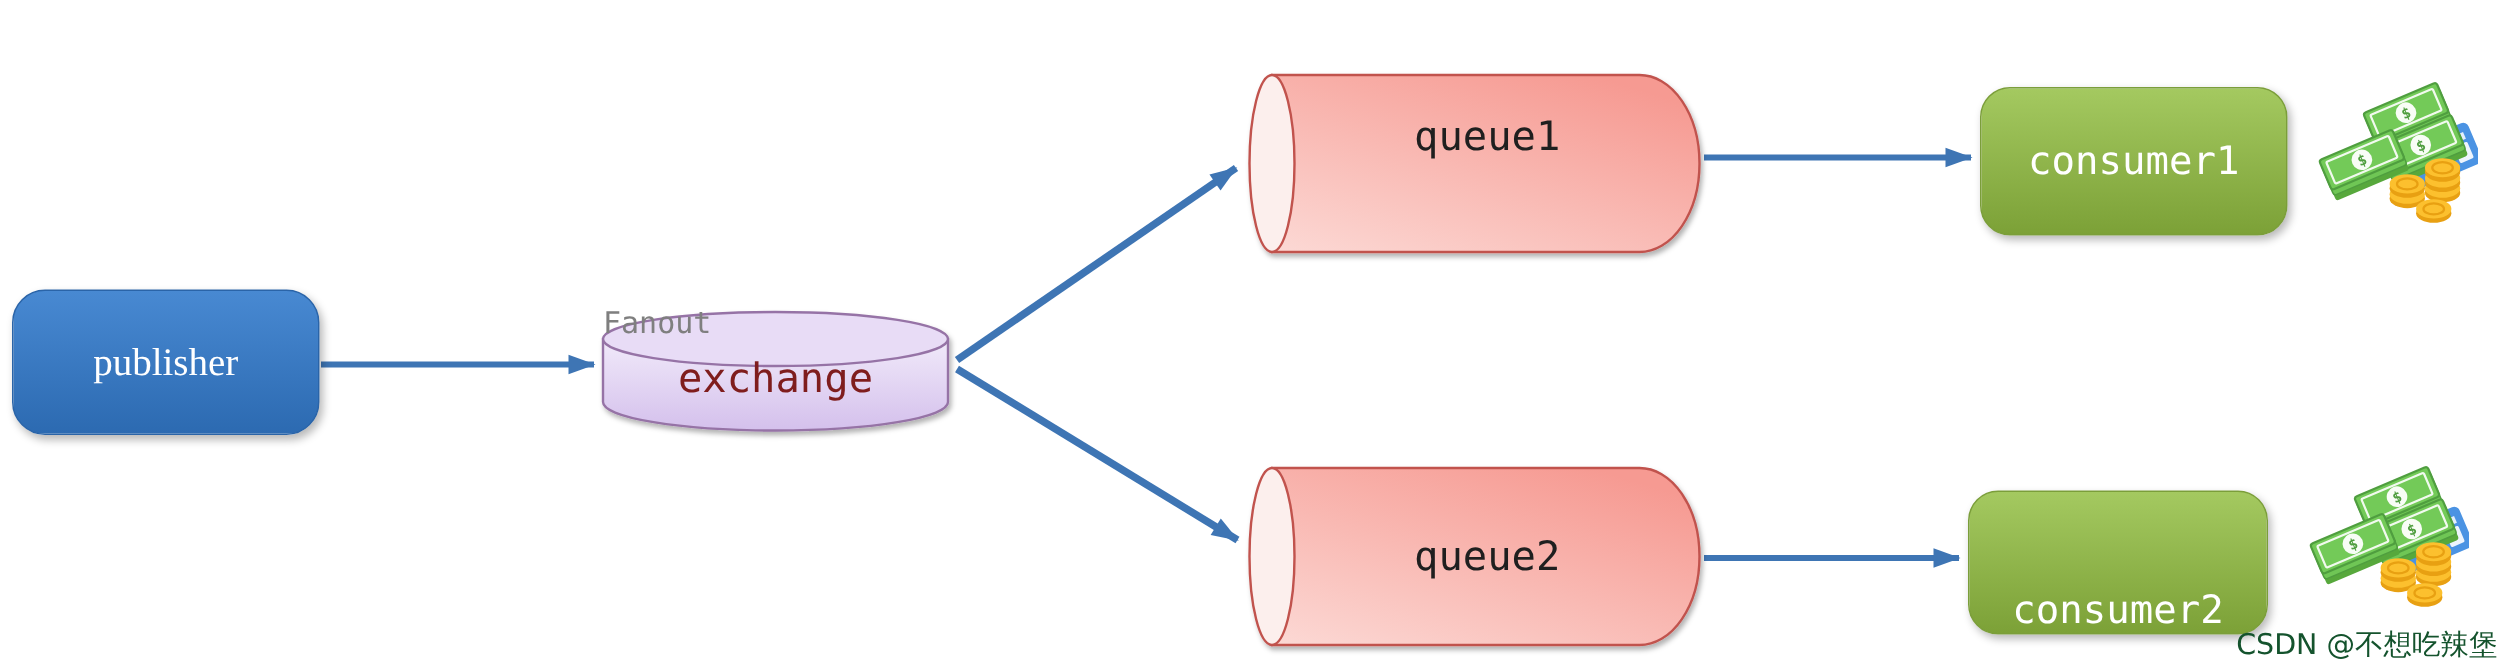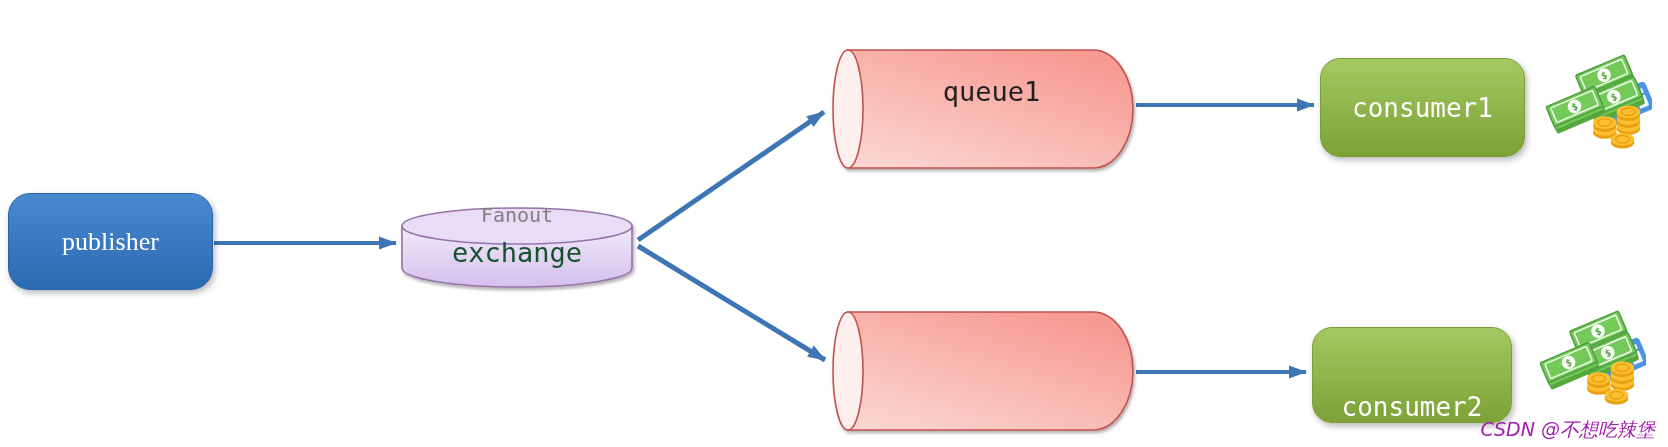--- a/index.html
+++ b/index.html
@@ -36,33 +36,33 @@
   .shape-label{
     position:absolute;
     display:flex;align-items:center;justify-content:center;
     color:#1f1f1f;font-size:27px;
     pointer-events:none;
   }
   .queue1-label{left:860px;top:50px;width:263px;height:83px;}
   .queue2-label{left:860px;top:312px;width:263px;height:118px;}
   .exchange-type{
     position:absolute;left:402px;top:203px;width:230px;
-    text-align:center;font-size:20px;color:#7f7f7f;
+    font-size:20px;color:#7f7f7f;
   }
   .exchange-name{
     position:absolute;left:402px;top:237px;width:230px;
-    text-align:center;font-size:27px;color:#14532d;
+    text-align:center;font-size:27px;color:#7f1d1d;
   }
   .money{position:absolute;width:110px;height:100px;}
   .money1{left:1542px;top:52px;}
   .money2{left:1536px;top:308px;}
   .watermark{
-    position:absolute;right:13px;top:417px;
+    position:absolute;right:3px;top:417px;
     font-family:"DejaVu Sans", sans-serif;
-    font-size:19px;color:#a21caf;font-style:italic;
+    font-size:19px;color:#14532d;
   }
 </style>
 </head>
 <body>
 
 <div class="canvas">
 
   <svg class="layer" width="1668" height="447" viewBox="0 0 1668 447">
     <defs>
       <marker id="arrowHead" markerWidth="22" markerHeight="18" refX="18" refY="8" orient="auto" markerUnits="userSpaceOnUse">
@@ -104,20 +104,21 @@
   </svg>
 
   <div class="node publisher">
     <span>publisher</span>
   </div>
 
   <div class="exchange-type">Fanout</div>
   <div class="exchange-name">exchange</div>
 
   <div class="shape-label queue1-label">queue1</div>
+  <div class="shape-label queue2-label">queue2</div>
 
   <div class="node consumer consumer1">
     <span>consumer1</span>
   </div>
   <div class="node consumer consumer2">
     <span>consumer2</span>
   </div>
 
   <svg class="money money1" viewBox="0 0 112 102">
 

